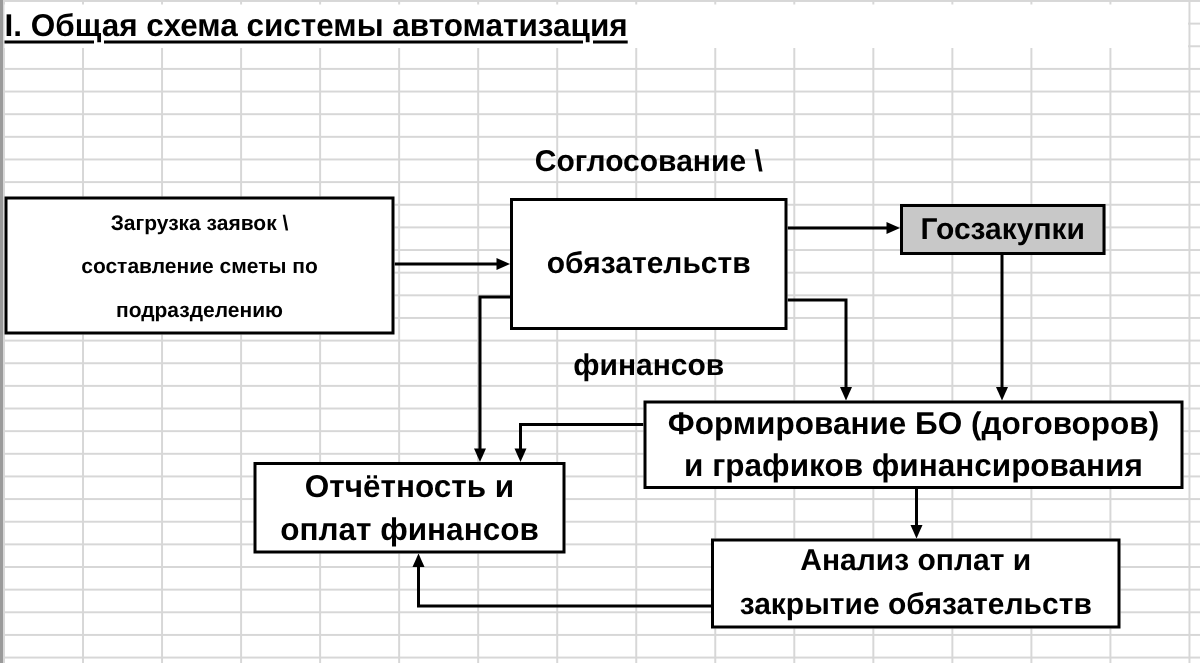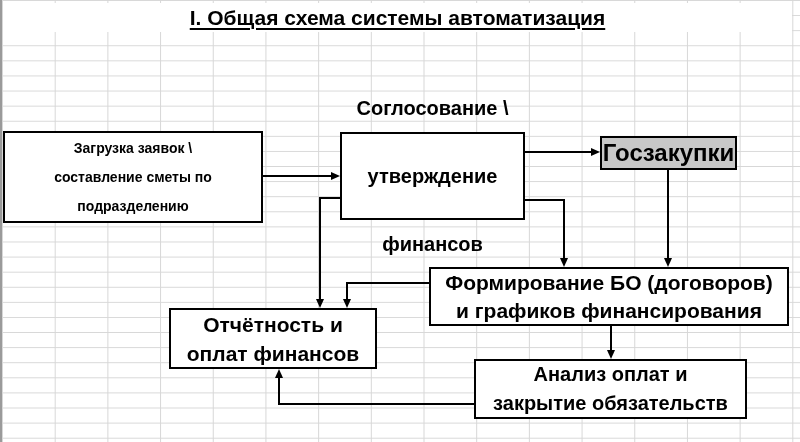--- a/index.html
+++ b/index.html
@@ -12,37 +12,37 @@
     position:absolute;left:0;top:0;width:800px;height:442px;
     background-color:#ffffff;
     background-image:
       linear-gradient(to right,#d7d7d7 1px,transparent 1px),
       linear-gradient(to bottom,#d7d7d7 1px,transparent 1px);
     background-size:52.7px 15.1px;
     border-left:2px solid #9a9a9a;box-sizing:border-box;
   }
   .title-band{
     position:absolute;left:1px;top:3px;width:789px;height:29px;
-    background:#ffffff;display:flex;align-items:center;justify-content:center;
+    background:#ffffff;display:flex;align-items:center;
   }
   .title-text{
     font-size:21px;font-weight:bold;color:#000;
     text-decoration:underline;text-decoration-thickness:2px;text-underline-offset:3px;
     white-space:nowrap;
   }
   .box{
     position:absolute;box-sizing:border-box;
     background:#ffffff;border:2px solid #000;
     display:flex;flex-direction:column;justify-content:center;align-items:center;
     text-align:center;font-weight:bold;color:#000;white-space:nowrap;
   }
   .box .ln{display:block;}
   #box-zagruzka    {left:1px;  top:131px;width:260px;height:92px;font-size:14px;line-height:29px;}
   #box-soglasovanie{left:338px;top:132px;width:185px;height:88px;font-size:20px;line-height:28px;gap:40px;}
-  #box-goszakupki  {left:598px;top:136px;width:137px;height:34px;font-size:24px;line-height:28px;background:#c8c8c8;}
+  #box-goszakupki  {left:598px;top:136px;width:137px;height:34px;font-size:20px;line-height:28px;background:#c8c8c8;}
   #box-formirovanie{left:427px;top:267px;width:360px;height:59px;font-size:21px;line-height:28px;}
   #box-otchetnost  {left:167px;top:308px;width:208px;height:61px;font-size:21px;line-height:29px;}
   #box-analiz      {left:472px;top:359px;width:273px;height:60px;font-size:20px;line-height:29px;text-align:center;}
   svg.connectors{
     position:absolute;left:0;top:0;width:800px;height:442px;
     pointer-events:none;
   }
   svg.connectors path{stroke:#000;stroke-width:2;fill:none;}
   svg.connectors polygon{fill:#000;stroke:none;}
 </style>
@@ -91,21 +91,21 @@
   </svg>
 
   <div class="box" id="box-zagruzka">
     <span class="ln">Загрузка заявок \</span>
     <span class="ln">составление сметы по</span>
     <span class="ln">подразделению</span>
   </div>
 
   <div class="box" id="box-soglasovanie">
     <span class="ln">Соглосование \</span>
-    <span class="ln">утверждение</span>
+    <span class="ln">обязательств</span>
     <span class="ln">финансов</span>
   </div>
 
   <div class="box" id="box-goszakupki">
     <span class="ln">Госзакупки</span>
   </div>
 
   <div class="box" id="box-formirovanie">
     <span class="ln">Формирование БО (договоров)</span>
     <span class="ln">и графиков финансирования</span>

